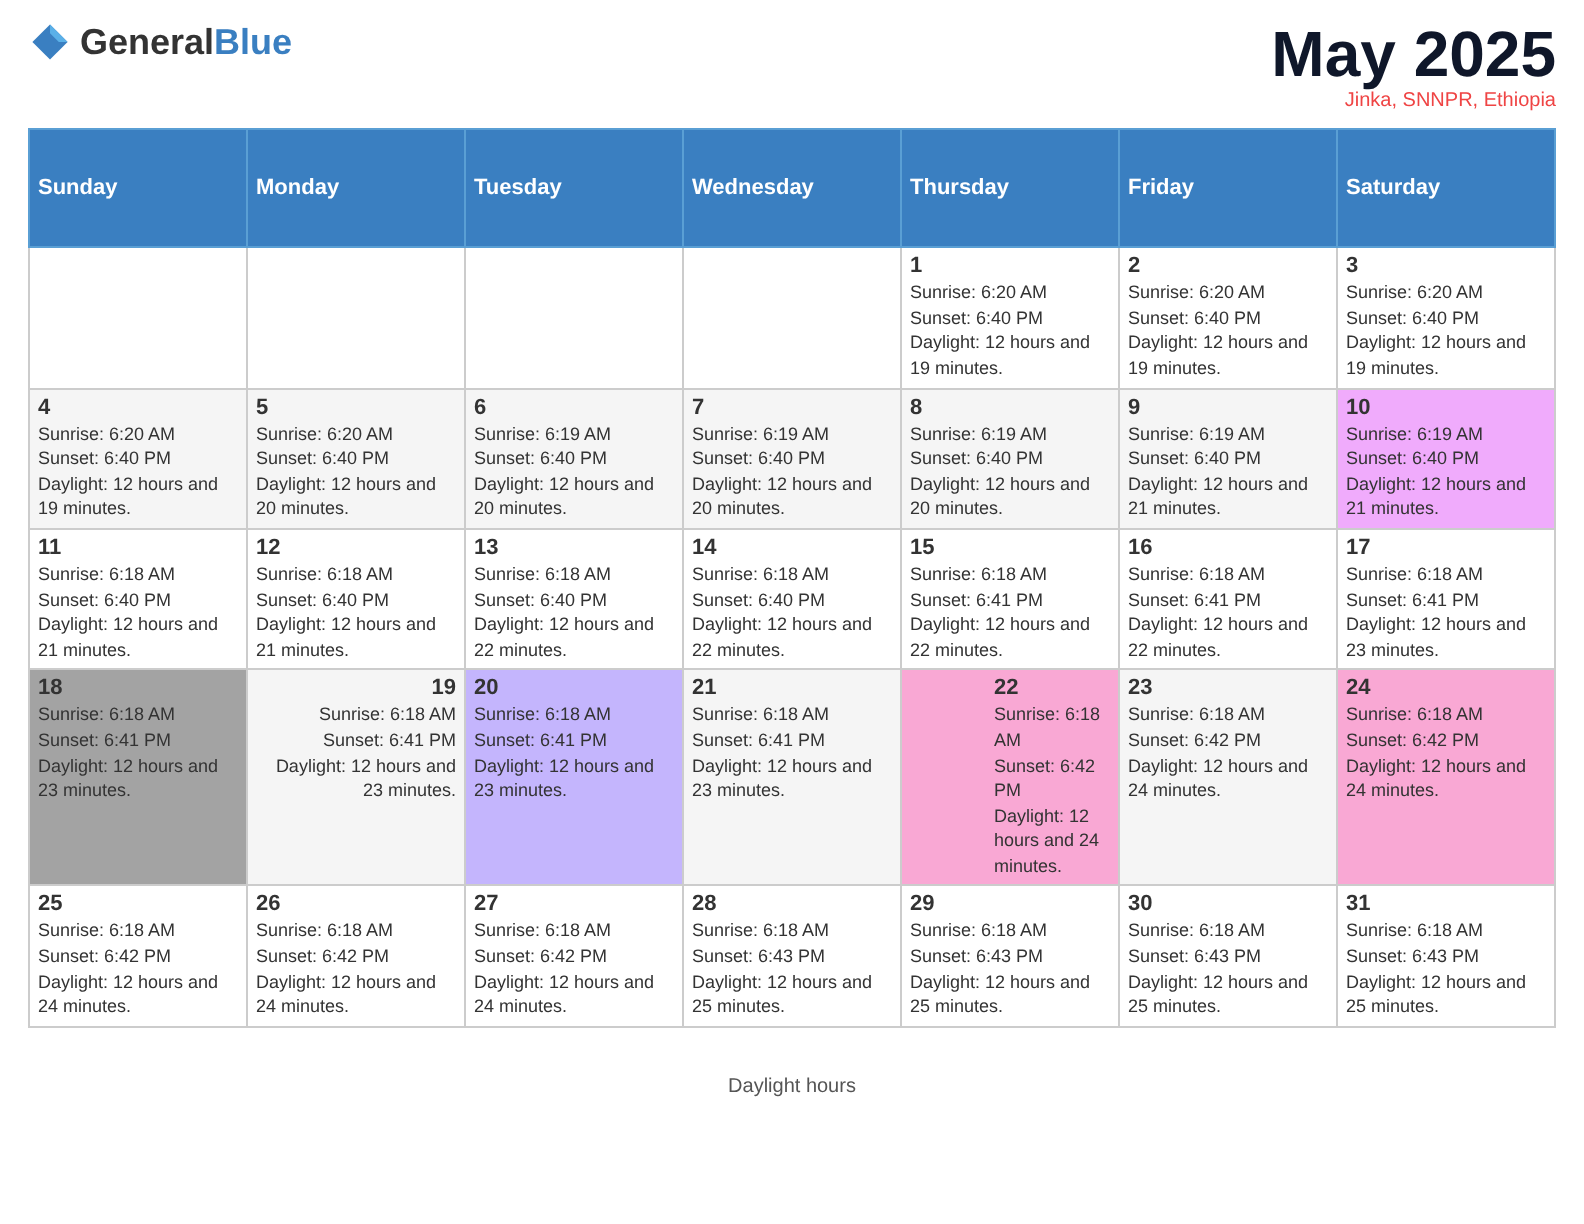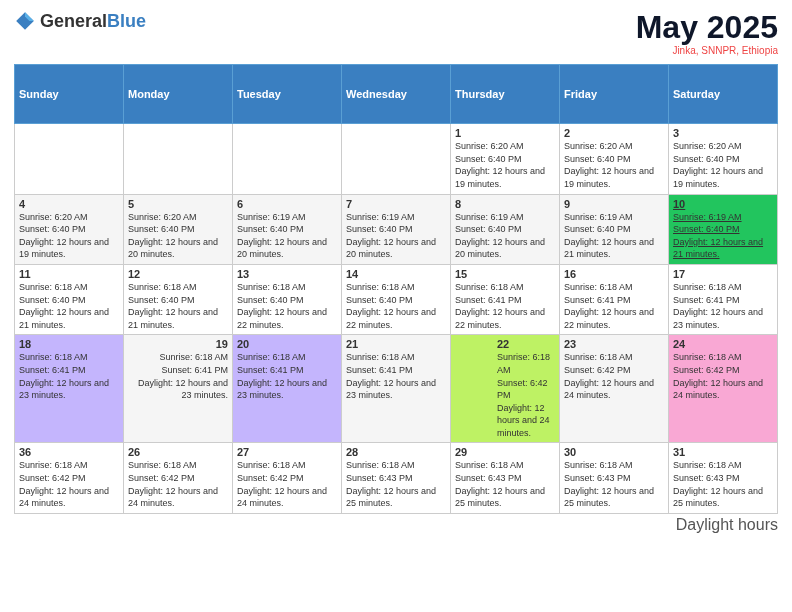--- a/index.html
+++ b/index.html
@@ -92,24 +92,24 @@
     }
     .day-info {
       font-size: 9px;
       color: #333;
       line-height: 1.4;
     }
     .empty-cell {
       background: #fff !important;
     }
     .footer {
-      margin-top: 2px;
-      font-size: 16px;
+      margin-top: 24px;
+      font-size: 10px;
       color: #555;
-      text-align: right;
+      text-align: center;
     }
   </style>
 </head>
 <body>
 
 <div class="page">
   <div class="header">
     <div class="logo">
       <svg class="logo-icon" viewBox="0 0 40 40">
         <polygon points="20,4 36,20 20,36 4,20" fill="#3a7fc1"></polygon>
@@ -174,21 +174,21 @@
             <div class="day-info">Sunrise: 6:19 AM<br>Sunset: 6:40 PM<br>Daylight: 12 hours and 20 minutes.</div>
           </td>
           <td style="background: rgb(245, 245, 245);">
             <span class="day-num">8</span>
             <div class="day-info">Sunrise: 6:19 AM<br>Sunset: 6:40 PM<br>Daylight: 12 hours and 20 minutes.</div>
           </td>
           <td style="background: rgb(245, 245, 245);">
             <span class="day-num">9</span>
             <div class="day-info">Sunrise: 6:19 AM<br>Sunset: 6:40 PM<br>Daylight: 12 hours and 21 minutes.</div>
           </td>
-          <td style="background: #22c55e; text-decoration: underline;">
+          <td style="background: #f0abfc;">
             <span class="day-num">10</span>
             <div class="day-info">Sunrise: 6:19 AM<br>Sunset: 6:40 PM<br>Daylight: 12 hours and 21 minutes.</div>
           </td>
         </tr>
         <tr>
           <td>
             <span class="day-num">11</span>
             <div class="day-info">Sunrise: 6:18 AM<br>Sunset: 6:40 PM<br>Daylight: 12 hours and 21 minutes.</div>
           </td>
           <td>
@@ -210,52 +210,52 @@
           <td>
             <span class="day-num">16</span>
             <div class="day-info">Sunrise: 6:18 AM<br>Sunset: 6:41 PM<br>Daylight: 12 hours and 22 minutes.</div>
           </td>
           <td>
             <span class="day-num">17</span>
             <div class="day-info">Sunrise: 6:18 AM<br>Sunset: 6:41 PM<br>Daylight: 12 hours and 23 minutes.</div>
           </td>
         </tr>
         <tr style="background: rgb(245, 245, 245);">
-          <td style="background: #c4b5fd;">
+          <td style="background: #a3a3a3;">
             <span class="day-num">18</span>
             <div class="day-info">Sunrise: 6:18 AM<br>Sunset: 6:41 PM<br>Daylight: 12 hours and 23 minutes.</div>
           </td>
           <td style="background: rgb(245, 245, 245); text-align: right;">
             <span class="day-num">19</span>
             <div class="day-info">Sunrise: 6:18 AM<br>Sunset: 6:41 PM<br>Daylight: 12 hours and 23 minutes.</div>
           </td>
           <td style="background: #c4b5fd;">
             <span class="day-num">20</span>
             <div class="day-info">Sunrise: 6:18 AM<br>Sunset: 6:41 PM<br>Daylight: 12 hours and 23 minutes.</div>
           </td>
           <td style="background: rgb(245, 245, 245);">
             <span class="day-num">21</span>
             <div class="day-info">Sunrise: 6:18 AM<br>Sunset: 6:41 PM<br>Daylight: 12 hours and 23 minutes.</div>
           </td>
-          <td style="background: #bef264; padding-left: 46px;">
+          <td style="background: #f9a8d4; padding-left: 46px;">
             <span class="day-num">22</span>
             <div class="day-info">Sunrise: 6:18 AM<br>Sunset: 6:42 PM<br>Daylight: 12 hours and 24 minutes.</div>
           </td>
           <td style="background: rgb(245, 245, 245);">
             <span class="day-num">23</span>
             <div class="day-info">Sunrise: 6:18 AM<br>Sunset: 6:42 PM<br>Daylight: 12 hours and 24 minutes.</div>
           </td>
           <td style="background: #f9a8d4; margin-top: 25px;">
             <span class="day-num">24</span>
             <div class="day-info">Sunrise: 6:18 AM<br>Sunset: 6:42 PM<br>Daylight: 12 hours and 24 minutes.</div>
           </td>
         </tr>
         <tr>
           <td>
-            <span class="day-num">36</span>
+            <span class="day-num">25</span>
             <div class="day-info">Sunrise: 6:18 AM<br>Sunset: 6:42 PM<br>Daylight: 12 hours and 24 minutes.</div>
           </td>
           <td>
             <span class="day-num">26</span>
             <div class="day-info">Sunrise: 6:18 AM<br>Sunset: 6:42 PM<br>Daylight: 12 hours and 24 minutes.</div>
           </td>
           <td>
             <span class="day-num">27</span>
             <div class="day-info">Sunrise: 6:18 AM<br>Sunset: 6:42 PM<br>Daylight: 12 hours and 24 minutes.</div>
           </td>

